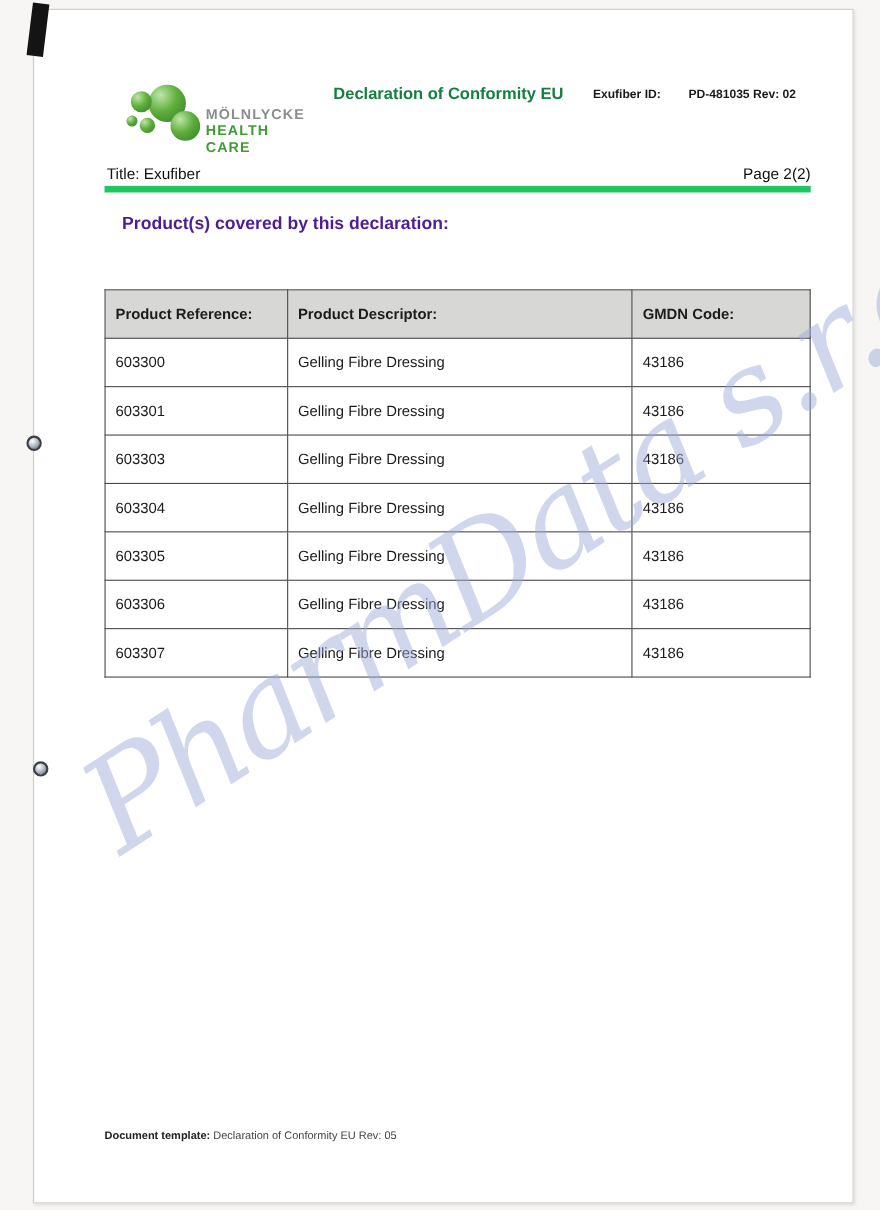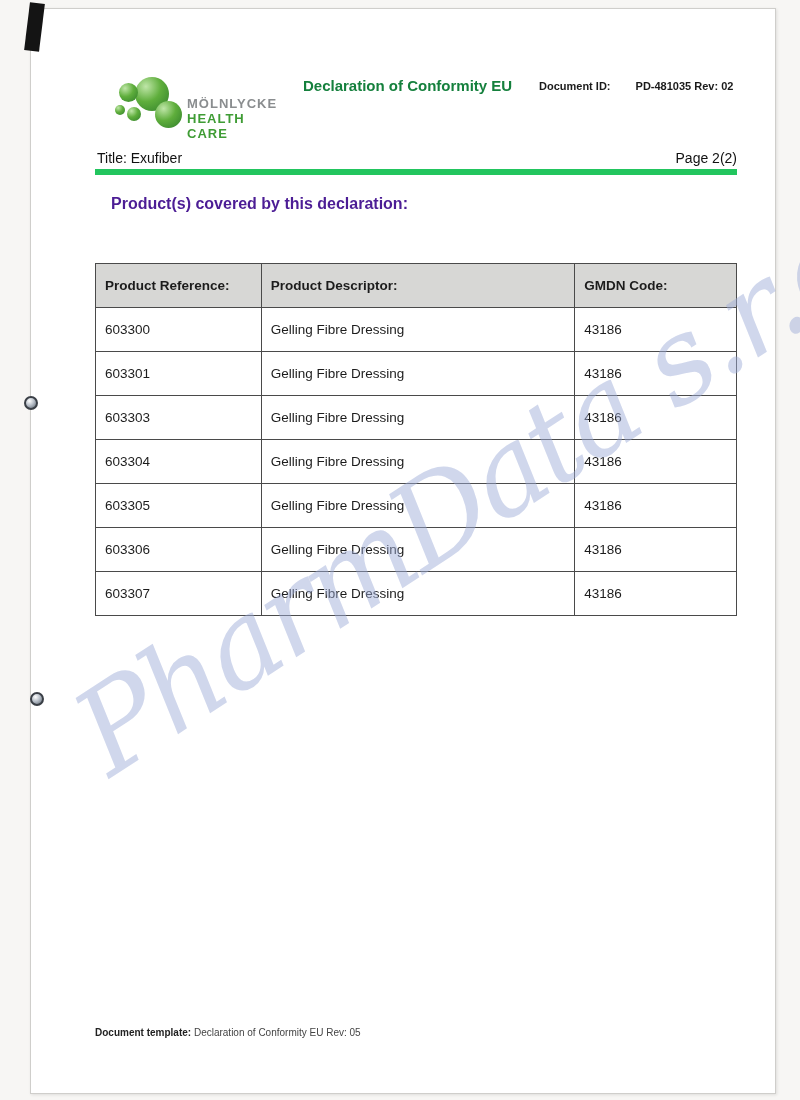--- a/index.html
+++ b/index.html
@@ -150,21 +150,21 @@
       </div>
       <div class="logo-text">
         <div class="brand-top">MÖLNLYCKE</div>
         <div class="brand-bottom">HEALTH CARE</div>
       </div>
     </div>
 
     <div class="doc-title">Declaration of Conformity EU</div>
 
     <div class="doc-id">
-      <span class="doc-id-label">Document ID:</span>
+      <span class="doc-id-label">Exufiber ID:</span>
       <span class="doc-id-value">PD-481035 Rev: 02</span>
     </div>
 
     <div class="title-bar">
       <span class="doc-name">Title: Exufiber</span>
       <span class="page-num">Page 2(2)</span>
     </div>
 
     <div class="section-heading">Product(s) covered by this declaration:</div>
 

